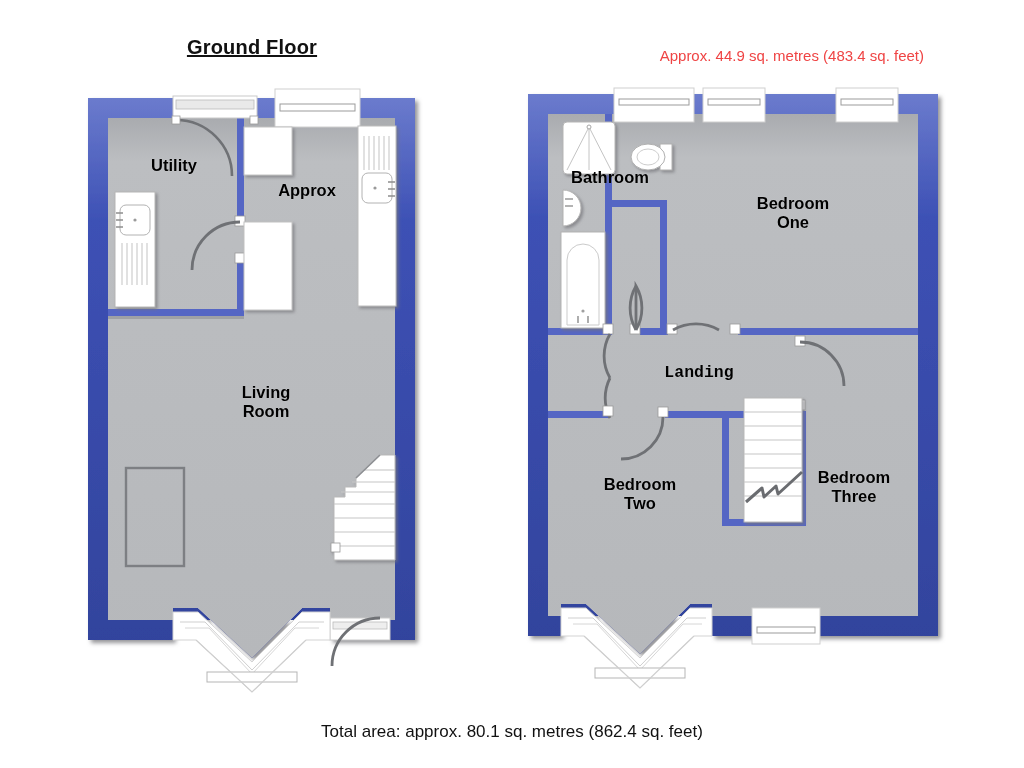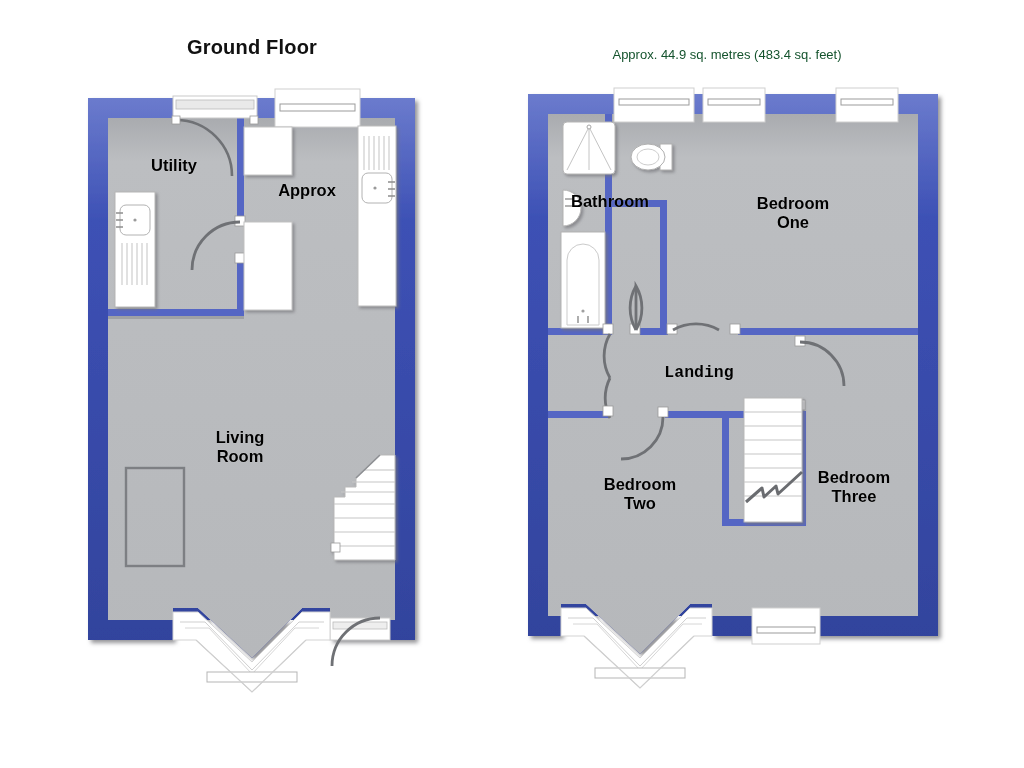--- a/index.html
+++ b/index.html
@@ -26,23 +26,23 @@
     position: absolute;
     text-align: center;
     font-weight: bold;
     font-size: 20px;
     letter-spacing: 0.2px;
     color: #111111;
     white-space: nowrap;
   }
   .floor-sub {
     position: absolute;
-    text-align: center;
-    font-size: 13px;
-    color: #14532d;
+    text-align: right;
+    font-size: 15px;
+    color: #ef4444;
     white-space: nowrap;
   }
   .total-area {
     position: absolute;
     left: 0;
     top: 722px;
     width: 1024px;
     text-align: center;
     font-size: 17px;
     color: #111111;
@@ -347,32 +347,33 @@
         <path d="M 561,608 L 586,608 L 640,658 L 690,608 L 712,608
                  L 712,636 L 694,636 L 640,688 L 584,636 L 561,636 Z" fill="#ffffff" stroke="#d3d3d3" stroke-width="1"></path>
         <path d="M 568,618 L 593,618 L 640,666 L 687,618 L 706,618" fill="none" stroke="#cfcfcf" stroke-width="1"></path>
         <path d="M 573,624 L 597,624 L 640,670 L 683,624 L 702,624" fill="none" stroke="#d6d6d6" stroke-width="1"></path>
         <rect x="595" y="668" width="90" height="10" fill="#ffffff" stroke="#b5b5b5" stroke-width="1"></rect>
         <path d="M 584,636 L 640,688 L 694,636" fill="none" stroke="#cfcfcf" stroke-width="1.2"></path>
       </g>
     </g>
   </svg>
 
-  <div class="floor-title" style="left:0; top:36px; width:504px;">Ground Floor</div>
+  <div class="floor-title" style="left:0; top:36px; width:504px;text-decoration:underline;">Ground Floor</div>
 
   <div class="floor-sub" style="left:530px; top:47px; width:394px;">Approx. 44.9 sq. metres (483.4 sq. feet)</div>
 
   <div class="room-label" style="left:114px; top:156px; width:120px;">Utility</div>
   <div class="room-label" style="left:247px; top:181px; width:120px;">Approx</div>
-  <div class="room-label" style="left:180px; top:383px; width:120px;margin-top:45px;">Living
+  <div class="room-label" style="left:206px; top:383px; width:120px;">Living
 Room</div>
 
-  <div class="room-label" style="left:550px; top:192px; width:120px;">Bathroom</div>
+  <div class="room-label" style="left:550px; top:168px; width:120px;">Bathroom</div>
   <div class="room-label" style="left:733px; top:194px; width:120px;">Bedroom
 One</div>
   <div class="room-label" style="left:639px; top:363px; width:120px;font-family:Liberation Mono, monospace;">Landing</div>
   <div class="room-label" style="left:580px; top:475px; width:120px;">Bedroom
 Two</div>
   <div class="room-label" style="left:794px; top:468px; width:120px;">Bedroom
 Three</div>
 
+  <div class="total-area">Total area: approx. 80.1 sq. metres (862.4 sq. feet)</div>
 
 </div>
 
 </body></html>

